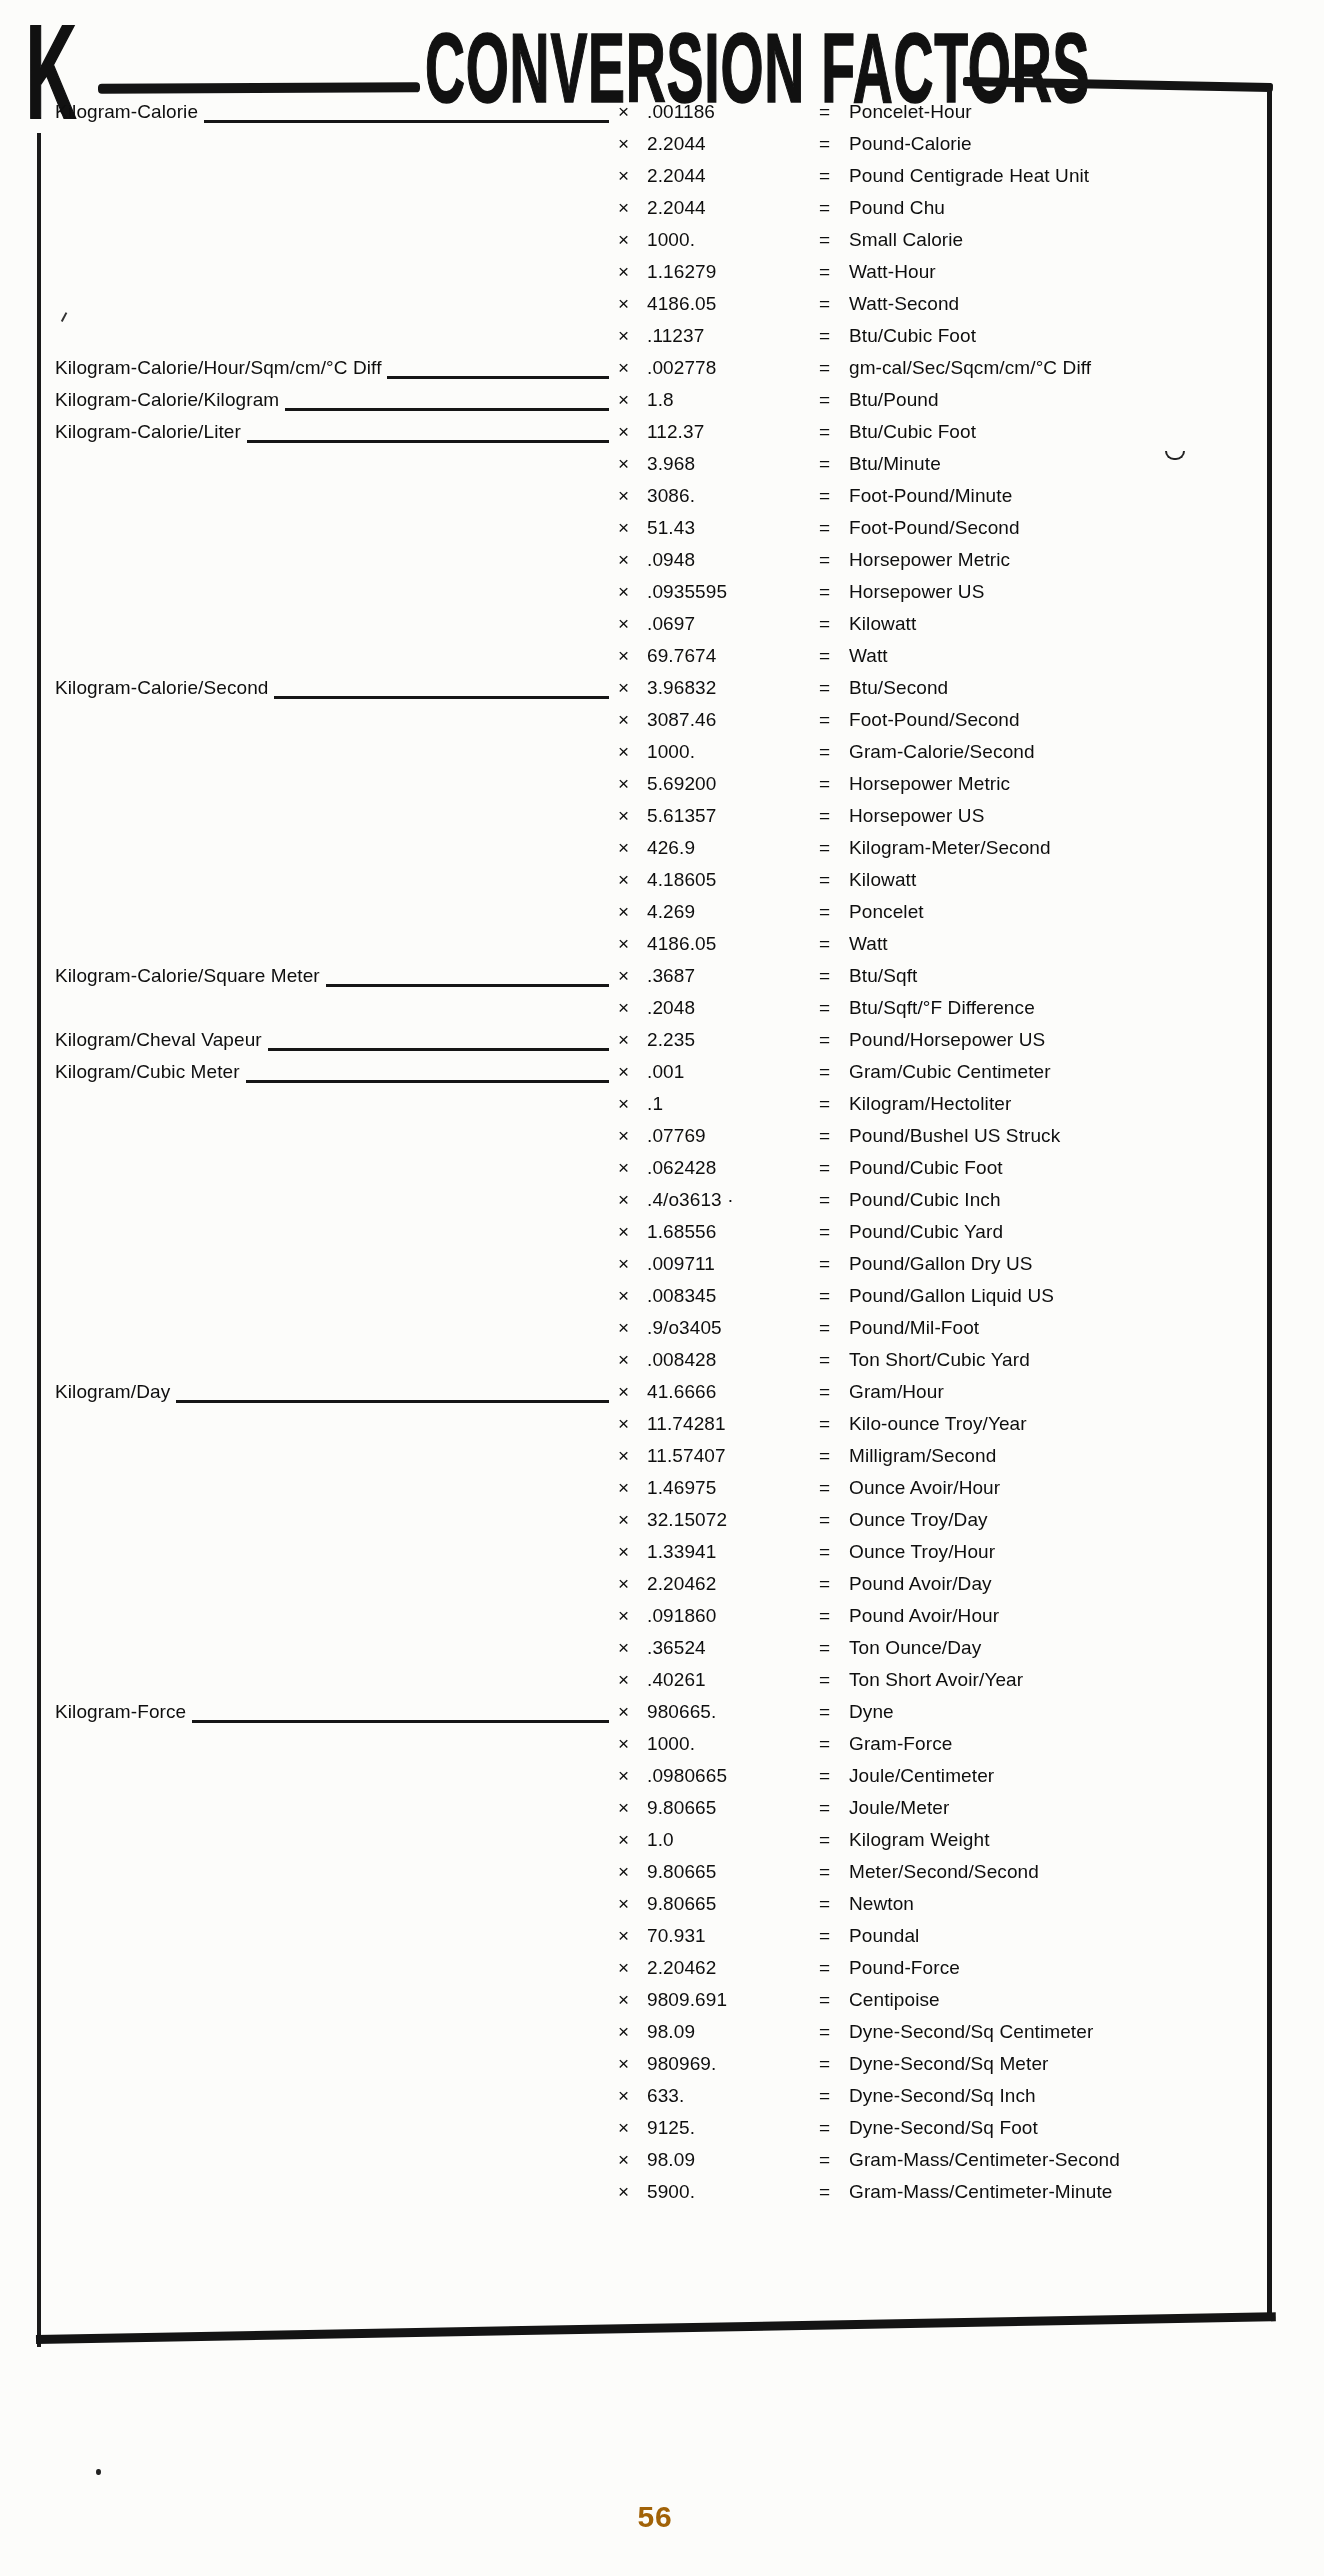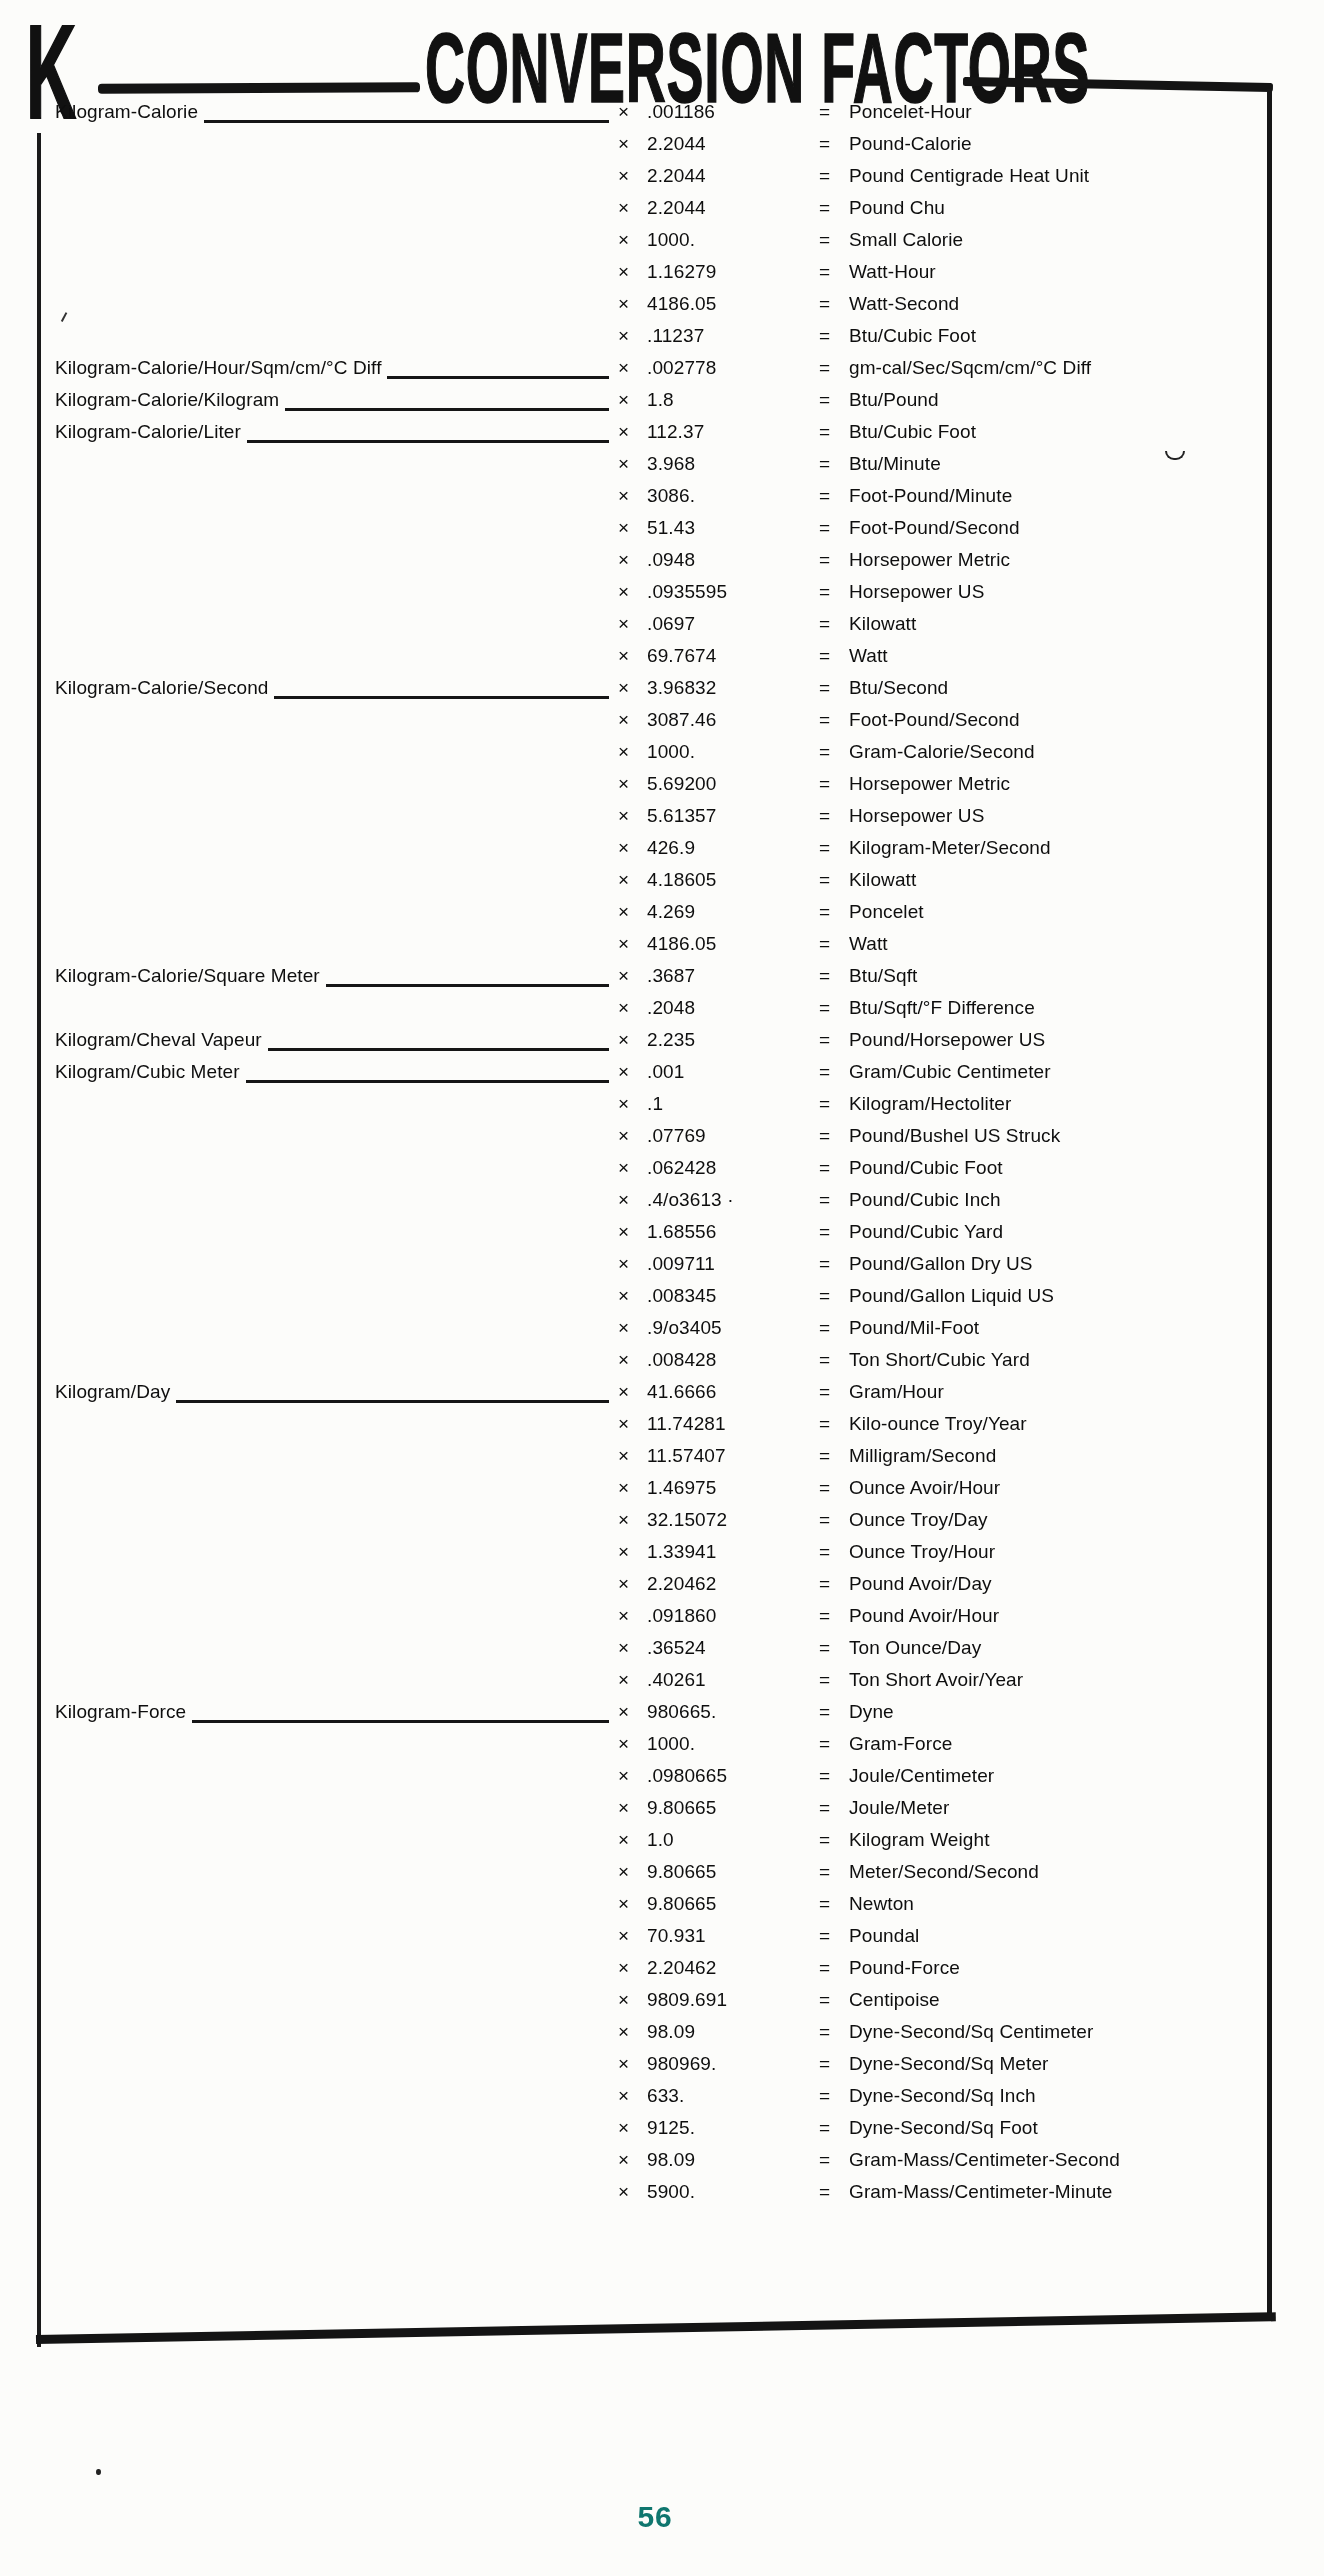--- a/index.html
+++ b/index.html
@@ -32,21 +32,21 @@
   .labelcell{position:absolute;left:55px;width:555px;display:flex;line-height:32px;}
   .labeltext{flex:0 0 auto;}
   .lead{flex:1 1 auto;border-bottom:3.3px solid #161616;margin:0 1.3px 4.6px 5.9px;min-width:0;}
   .times{position:absolute;left:618px;}
   .factor{position:absolute;left:647px;}
   .equals{position:absolute;left:819px;}
   .result{position:absolute;left:849px;}
 
   
   .page-number{position:absolute;left:0;top:2500px;width:1310px;text-align:center;
-    font-size:30px;font-weight:bold;letter-spacing:0.7px;color:#0f766e;}
+    font-size:30px;font-weight:bold;letter-spacing:0.7px;color:#a16207;}
   .speck-dot{position:absolute;left:96px;top:2469px;width:4.6px;height:5.9px;border-radius:50%;background:#222;}
   .breve-mark{position:absolute;left:1165px;top:451px;width:15.6px;height:7.2px;
     border:2px solid #222;border-top:none;border-radius:0 0 9px 9px;}
   .tick-mark{position:absolute;left:63px;top:312px;width:2px;height:10.4px;background:#333;
     transform:rotate(28deg);}
 </style>
 </head>
 <body>
 
 <div id="page">

